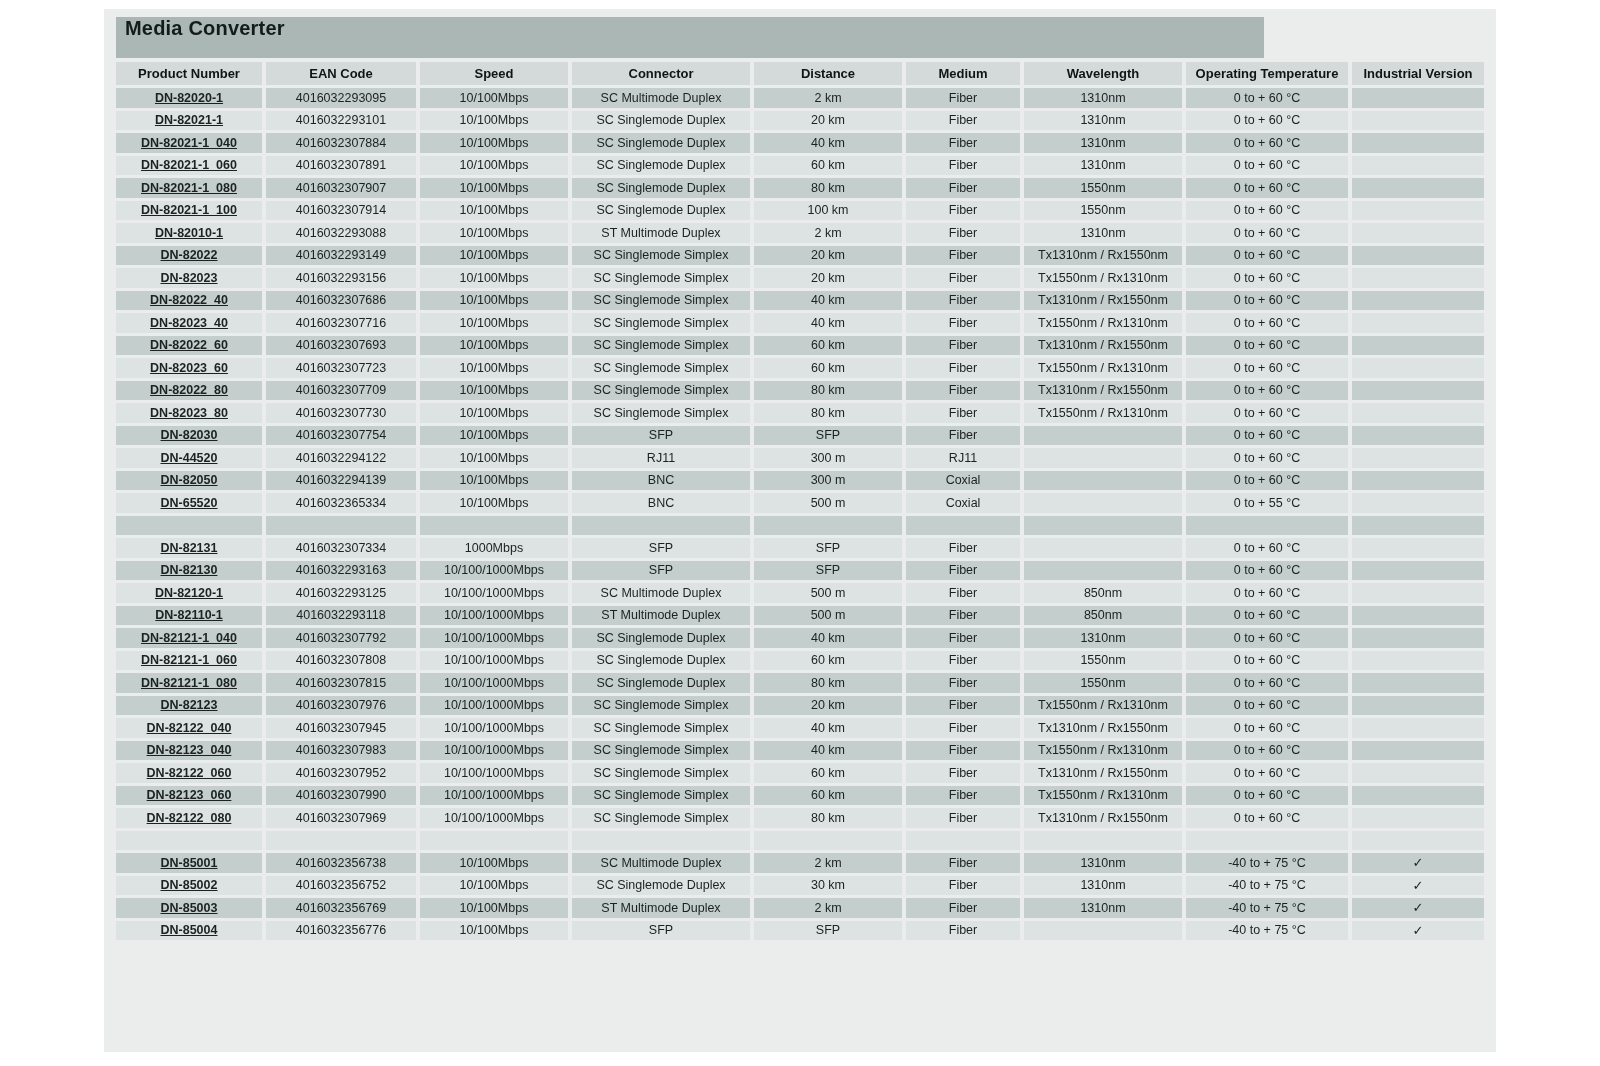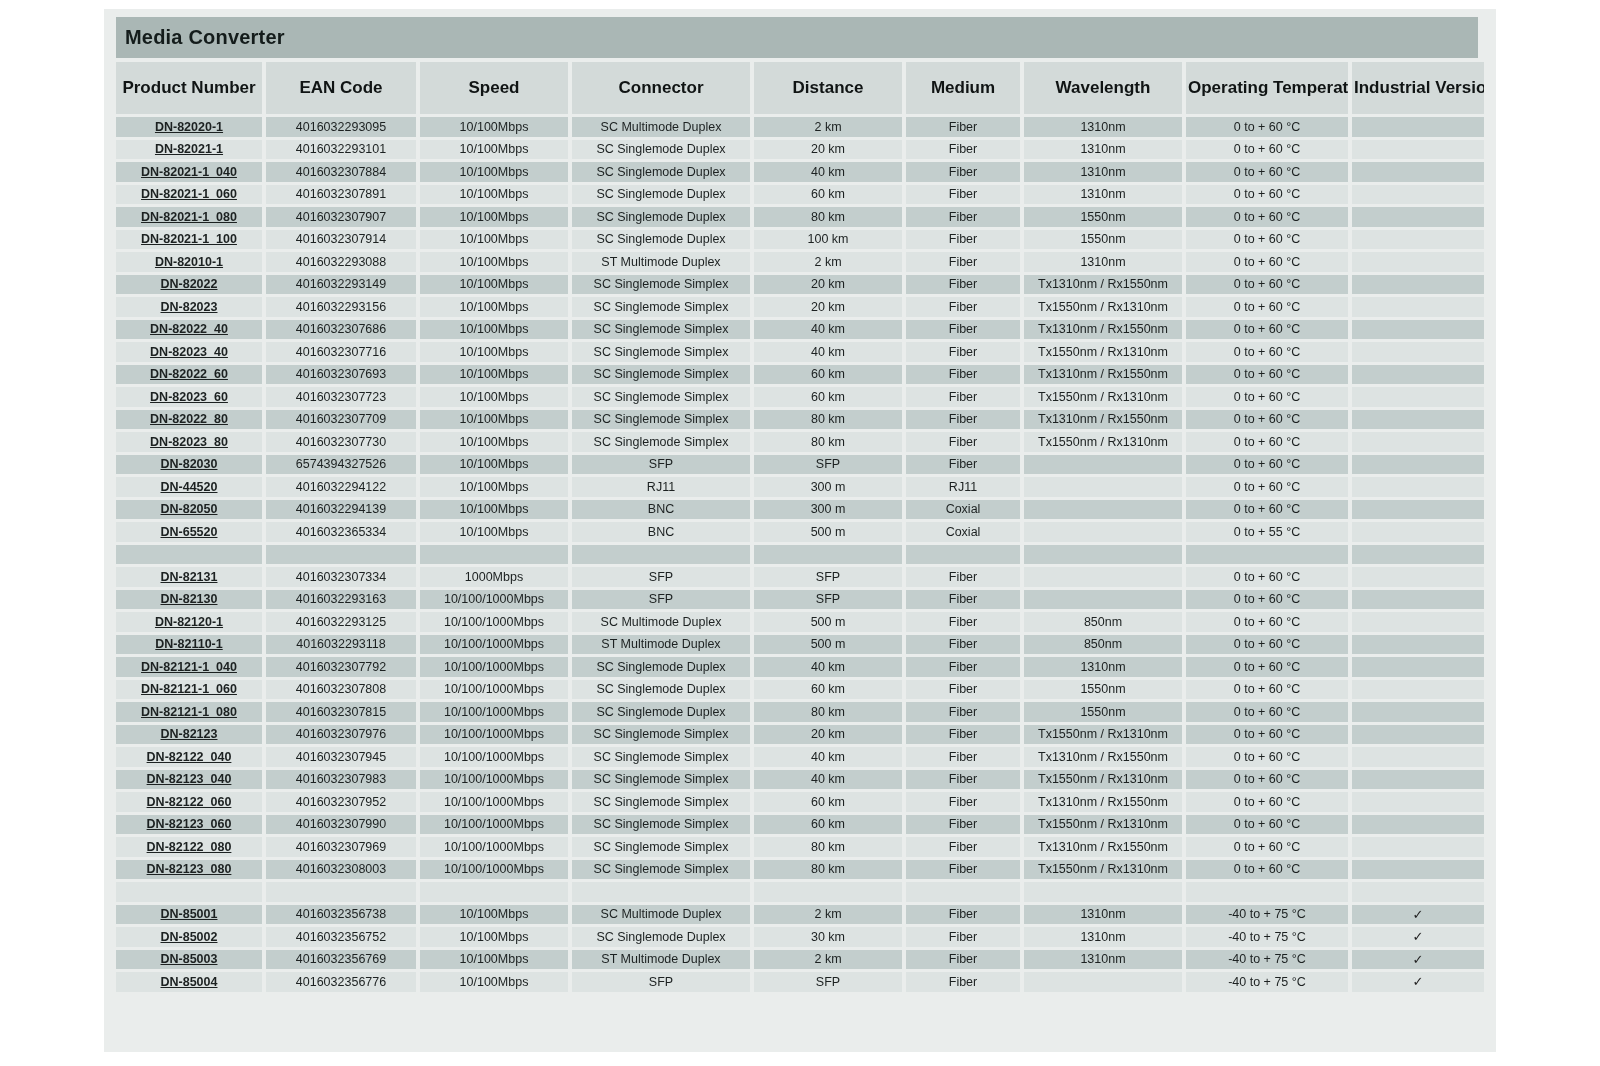--- a/index.html
+++ b/index.html
@@ -19,41 +19,41 @@
     color:var(--text);
     position:relative;
   }
   .panel{
     position:absolute;left:104px;top:9px;
     width:1392px;height:1043px;
     background:var(--panel-bg);
   }
   .titlebar{
     margin:8px 8px 0 12px;
-    width:1362px;height:41px;
+    width:1148px;height:41px;
     background:var(--title-bar);
-    display:flex;align-items:center;
+    display:flex;align-items:flex-start;
   }
   .titlebar h1{
     margin:0 0 0 9px;
     font-size:20px;font-weight:bold;color:#141c1b;
     letter-spacing:0.2px;
   }
   table{
     margin:1px 8px 0 8px;
     width:1376px;
     table-layout:fixed;
     border-collapse:separate;
     border-spacing:4px 3px;
   }
   th{
     background:var(--header-bg);
-    font-size:17px;font-weight:bold;color:#101414;
+    font-size:13px;font-weight:bold;color:#101414;
     height:21px;text-align:center;
-    padding:16px 2px;white-space:nowrap;overflow:hidden;
+    padding:4px 2px;white-space:nowrap;overflow:hidden;
   }
   td{
     font-size:12.5px;color:var(--text);
     height:19.5px;text-align:center;
     padding:0 2px;white-space:nowrap;overflow:hidden;
   }
   tr.dark td{background:var(--row-dark);}
   tr.light td{background:var(--row-light);}
   td.product{font-weight:bold;text-decoration:underline;}
   td .check{font-size:13px;color:#222;}
@@ -260,21 +260,21 @@
           <td>10/100Mbps</td>
           <td>SC Singlemode Simplex</td>
           <td>80 km</td>
           <td>Fiber</td>
           <td>Tx1550nm / Rx1310nm</td>
           <td>0 to + 60 °C</td>
           <td></td>
         </tr>
         <tr class="dark">
           <td class="product">DN-82030</td>
-          <td>6574394327526</td>
+          <td>4016032307754</td>
           <td>10/100Mbps</td>
           <td>SFP</td>
           <td>SFP</td>
           <td>Fiber</td>
           <td></td>
           <td>0 to + 60 °C</td>
           <td></td>
         </tr>
         <tr class="light">
           <td class="product">DN-44520</td>
@@ -453,31 +453,20 @@
           <td></td>
         </tr>
         <tr class="light">
           <td class="product">DN-82122_080</td>
           <td>4016032307969</td>
           <td>10/100/1000Mbps</td>
           <td>SC Singlemode Simplex</td>
           <td>80 km</td>
           <td>Fiber</td>
           <td>Tx1310nm / Rx1550nm</td>
-          <td>0 to + 60 °C</td>
-          <td></td>
-        </tr>
-        <tr class="dark">
-          <td class="product">DN-82123_080</td>
-          <td>4016032308003</td>
-          <td>10/100/1000Mbps</td>
-          <td>SC Singlemode Simplex</td>
-          <td>80 km</td>
-          <td>Fiber</td>
-          <td>Tx1550nm / Rx1310nm</td>
           <td>0 to + 60 °C</td>
           <td></td>
         </tr>
         <tr class="light spacer">
           <td class="product"></td>
           <td></td>
           <td></td>
           <td></td>
           <td></td>
           <td></td>

